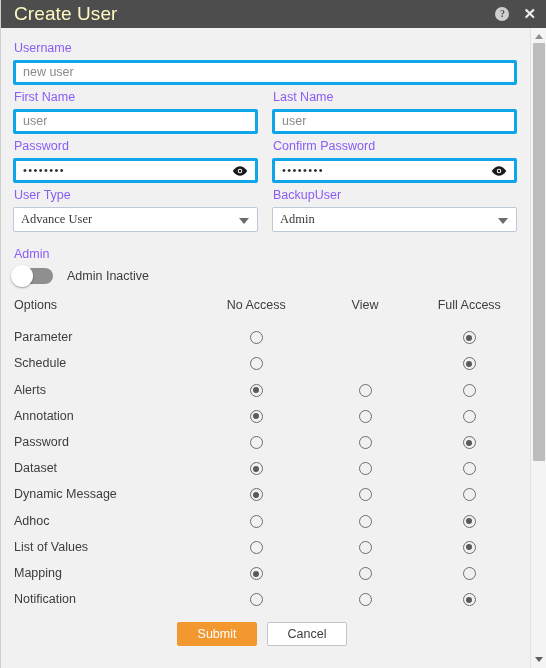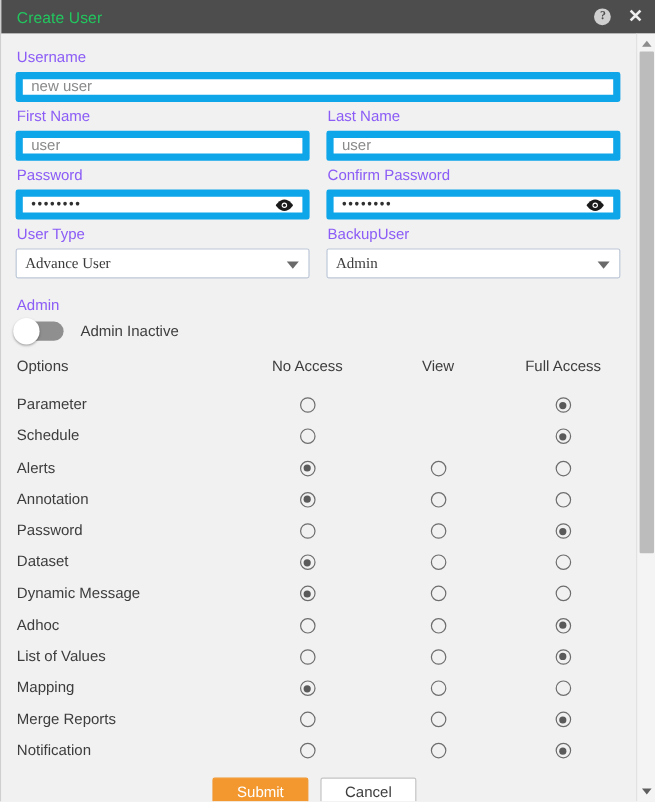--- a/index.html
+++ b/index.html
@@ -26,24 +26,24 @@
   .titlebar {
     height: 28px;
     flex: 0 0 28px;
     background: #4d4d4d;
     display: flex;
     align-items: center;
     padding: 0 10px 0 13px;
     color: #f4f4f4;
   }
   .titlebar .title {
-    font-size: 13px;
+    font-size: 19px;
     letter-spacing: .1px;
     flex: 1 1 auto;
-    color: #22c55e;
+    color: #fef9c3;
   }
   .titlebar .icons {
     display: flex;
     align-items: center;
     gap: 14px;
   }
   .help-icon {
     width: 14px; height: 14px;
     border-radius: 50%;
     background: #cfcfcf;
@@ -86,21 +86,21 @@
 
   .field-label {
     font-size: 12.5px;
     color: #8b5cf6;
     margin: 4px 0 4px 1px;
     line-height: 16px;
   }
 
   .input {
     height: 25px;
-    border: 6px solid #0ea5e9;
+    border: 3px solid #0ea5e9;
     background: #ffffff;
     border-radius: 2px;
     font-size: 12.5px;
     color: #8a8a8a;
     padding: 0 7px;
     display: flex;
     align-items: center;
     width: 100%;
     position: relative;
   }
@@ -444,26 +444,20 @@
               <td class="col-view"><span class="radio"></span></td>
               <td class="col-full"><span class="radio sel"></span></td>
             </tr>
             <tr>
               <td class="opt-name col-opt">Mapping</td>
               <td class="col-no"><span class="radio sel"></span></td>
               <td class="col-view"><span class="radio"></span></td>
               <td class="col-full"><span class="radio"></span></td>
             </tr>
             <tr>
-              <td class="opt-name col-opt">Merge Reports</td>
-              <td class="col-no"><span class="radio"></span></td>
-              <td class="col-view"><span class="radio"></span></td>
-              <td class="col-full"><span class="radio sel"></span></td>
-            </tr>
-            <tr>
               <td class="opt-name col-opt">Notification</td>
               <td class="col-no"><span class="radio"></span></td>
               <td class="col-view"><span class="radio"></span></td>
               <td class="col-full"><span class="radio sel"></span></td>
             </tr>
           </tbody>
       </table>
 
       <div class="footer">
         <div class="btn primary">Submit</div>

